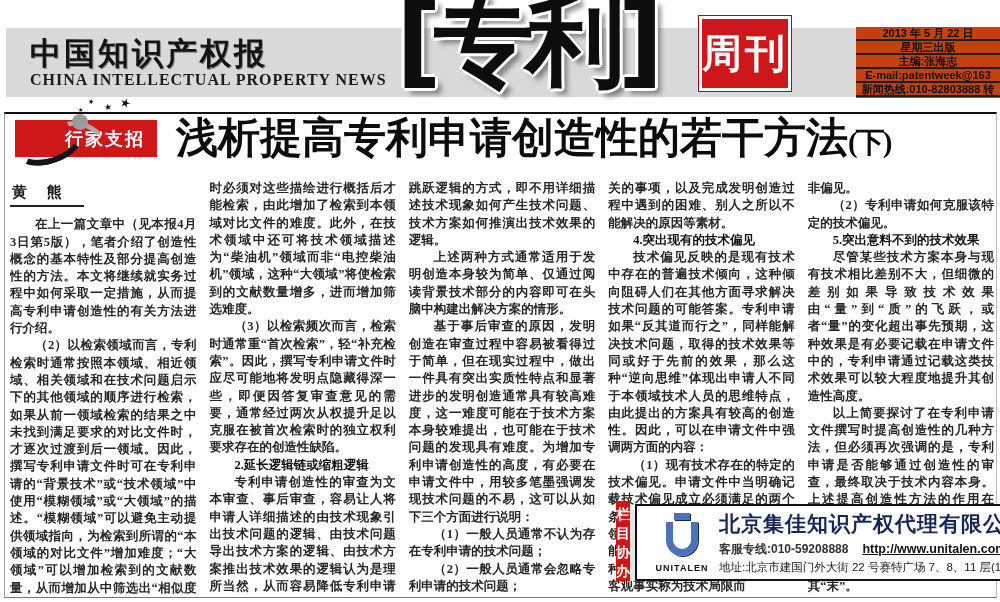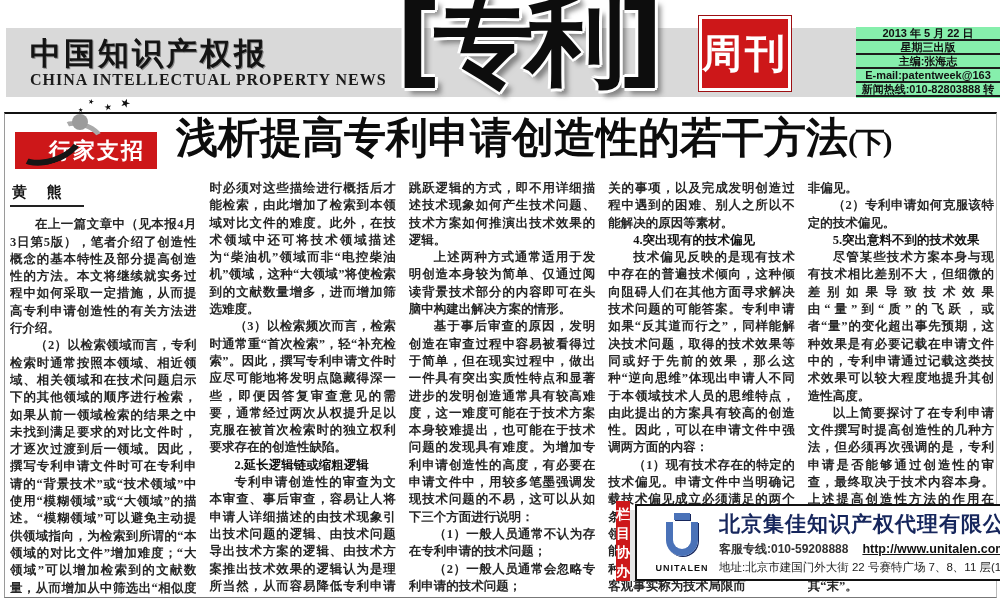--- a/index.html
+++ b/index.html
@@ -13,32 +13,32 @@
   .paper-name-en { position:absolute; left:30px; top:71px; font-size:16px; font-weight:bold; color:#1a1a1a;
                    font-family:"Liberation Serif", serif; letter-spacing:1px; }
   .patent-logo { position:absolute; left:396px; top:-14px; font-size:100px; line-height:110px; font-weight:900;
                  color:#0d0d0d; letter-spacing:-8px; font-family:"DejaVu Sans", sans-serif;
                  text-shadow:-3px 0 0 #fff, 3px 0 0 #fff, 0 -3px 0 #fff, 0 3px 0 #fff,
                              -2px -2px 0 #fff, 2px 2px 0 #fff, 6px 6px 5px rgba(60,60,60,.55); }
   .weekly-badge { position:absolute; left:699px; top:16px; width:92px; height:75px; background:#cd1719;
                   border:3px solid #ffffff; outline:1px solid #9d0f12; display:flex; align-items:center;
                   justify-content:center; color:#fff; font-size:40px; font-weight:900; letter-spacing:3px;
                   font-family:"DejaVu Sans", sans-serif; }
-  .issue-info { position:absolute; left:856px; top:27px; width:144px; height:71px; overflow:hidden; background:#86efac; }
+  .issue-info { position:absolute; left:856px; top:27px; width:144px; height:71px; overflow:hidden; background:#c2410c; }
   .issue-row { height:14px; line-height:13px; border-bottom:2px solid #1c1c1c; font-size:11px; font-weight:bold;
                color:#111; text-align:center; white-space:nowrap; overflow:hidden; }
 
   
   .frame { position:absolute; left:4px; top:112px; width:993px; height:486px;
            border-top:2px solid #111; border-left:1px solid #9a9a9a; border-right:1px solid #bbb; border-bottom:1px solid #777; }
 
   
   .section-badge { position:absolute; left:15px; top:120px; width:142px; height:37px; background:#cd1719;
                    display:flex; align-items:center; justify-content:flex-end; padding-right:12px;
-                   color:#fff; font-size:22px; font-weight:900; letter-spacing:2px;margin-top:12px; }
+                   color:#fff; font-size:18px; font-weight:900; letter-spacing:2px; }
   .badge-icon { position:absolute; left:18px; top:96px; width:130px; height:70px; pointer-events:none; }
   .icon-head { position:absolute; left:54px; top:18px; width:16px; height:16px; border-radius:50%; background:#9b9b9b; }
   .icon-arc-gray { position:absolute; left:40px; top:26px; width:46px; height:28px; border:5px solid transparent;
                    border-top:5px solid #a9a9a9; border-radius:50%; transform:rotate(18deg); }
   .icon-swoosh { position:absolute; left:-6px; top:24px; width:72px; height:44px; border:6px solid transparent;
                  border-bottom:6px solid #151515; border-radius:50%; transform:rotate(-18deg); }
   .star { position:absolute; color:#111; }
   .star1 { left:70px; top:2px;  font-size:7px;  transform:rotate(15deg); }
   .star2 { left:86px; top:6px;  font-size:9px;  transform:rotate(-10deg); }
   .star3 { left:102px; top:0px; font-size:12px; transform:rotate(20deg); }

